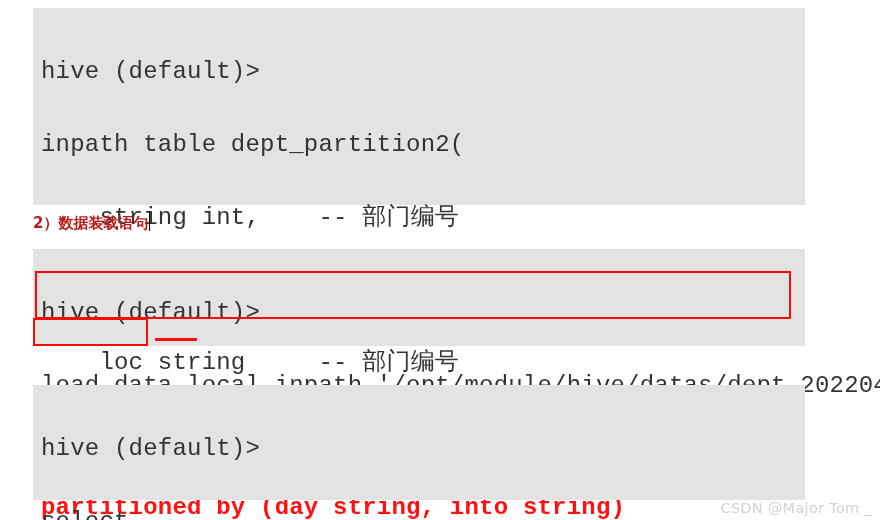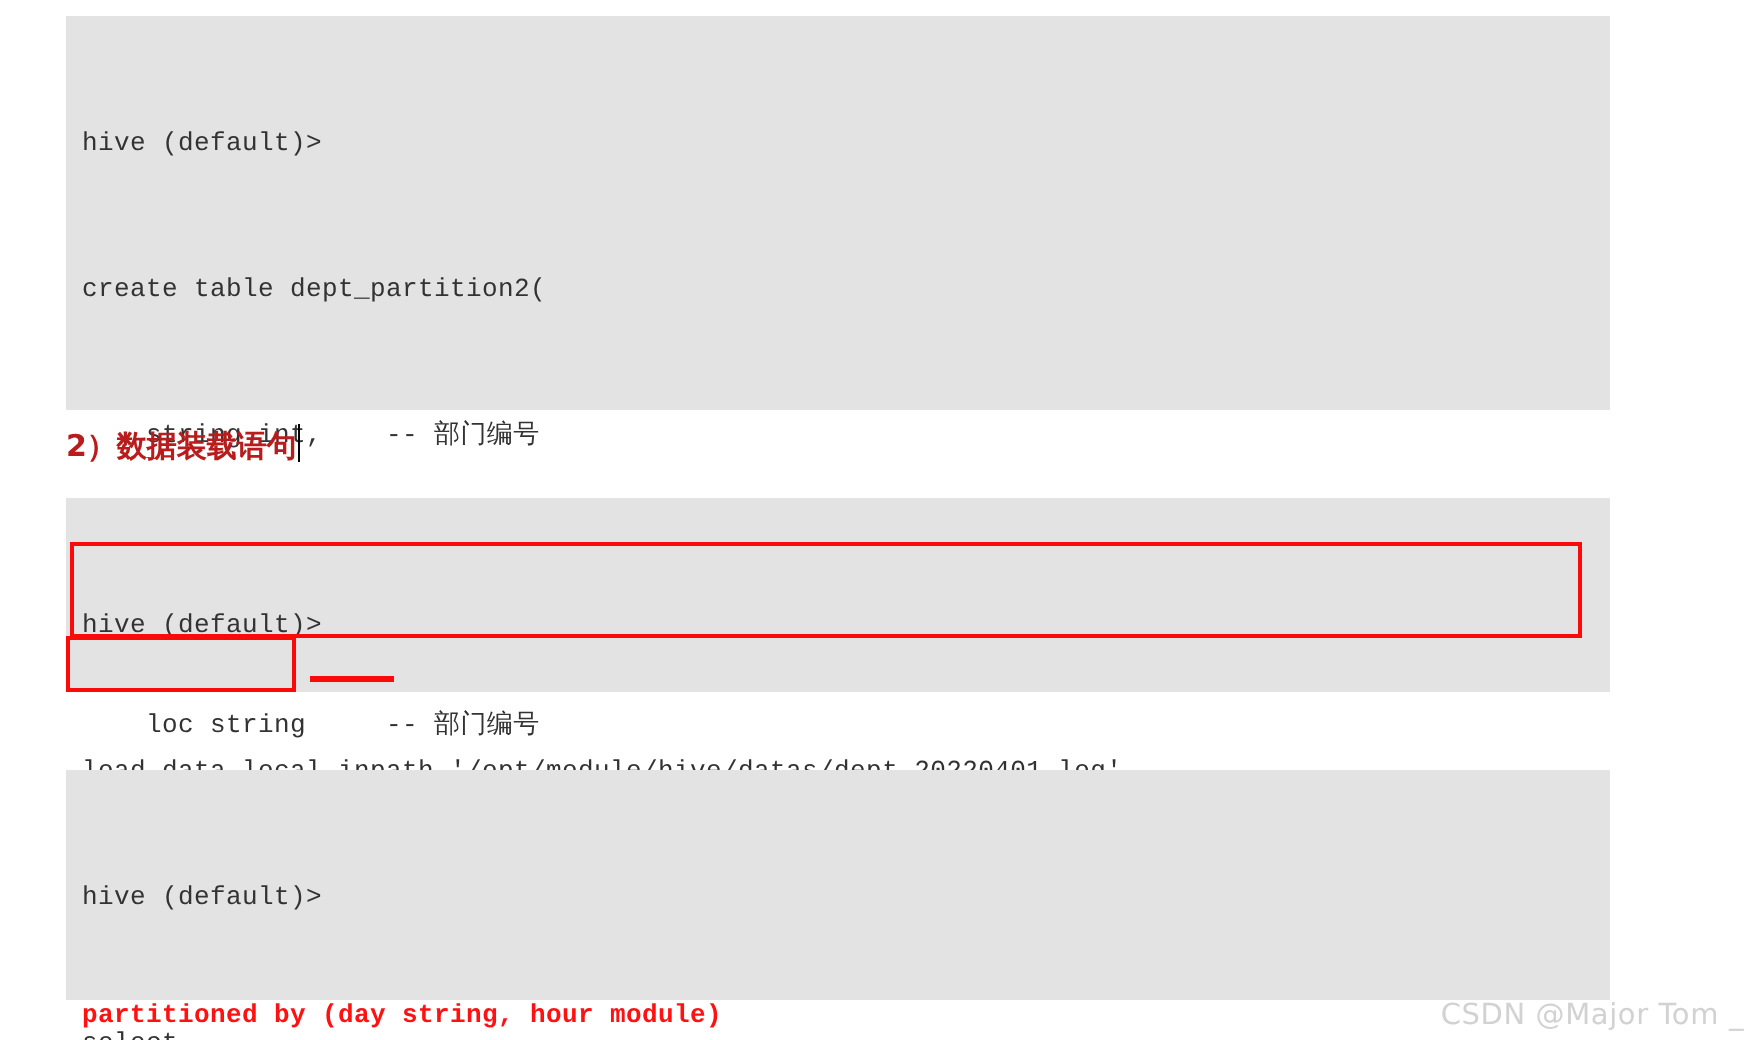--- a/index.html
+++ b/index.html
@@ -21,21 +21,21 @@
     width: 880px;
     height: 520px;
   }
 
   
   .code-block {
     position: absolute;
     background: #e3e3e3;
     box-sizing: border-box;
     font-family: "Liberation Mono", "DejaVu Sans Mono", monospace;
-    font-size: 13px;
+    font-size: 24px;
     line-height: 24.2px;
     color: #333333;
     white-space: pre;
     padding: 4px 0 4px 8px;
     letter-spacing: 0.2px;
   }
   #block1 { left: 33px; top: 8px;   width: 772px; height: 197px; }
   #block2 { left: 33px; top: 249px; width: 772px; height: 97px; }
   #block3 { left: 33px; top: 385px; width: 772px; height: 115px; }
 
@@ -104,26 +104,26 @@
     letter-spacing: 0.3px;
   }
 </style>
 </head>
 <body>
 
 <div class="page">
 
   <div class="code-block" id="block1">
     <span class="code-line">hive (default)&gt;</span>
-    <span class="code-line">create table dept_partition2(</span>
+    <span class="code-line">inpath table dept_partition2(</span>
     <span class="code-line">    string int,    -- 部门编号</span>
     <span class="code-line">    dname string, -- 部门名称</span>
     <span class="code-line">    loc string     -- 部门编号</span>
     <span class="code-line">)</span>
-    <span class="code-line kw-red">partitioned by (day string, hour module)</span>
+    <span class="code-line kw-red">partitioned by (day string, into string)</span>
     
   </div>
 
   <div class="heading" id="heading2"><span>2）数据装载语句</span><span class="caret"></span></div>
 
   <div class="code-block" id="block2">
     <span class="code-line">hive (default)&gt;</span>
     <span class="code-line">load data local inpath '/opt/module/hive/datas/dept_20220401.log'</span>
     <span class="code-line"><span>into table </span><span class="red-text">dept_partition2</span></span>
     <span class="code-line"></span>

